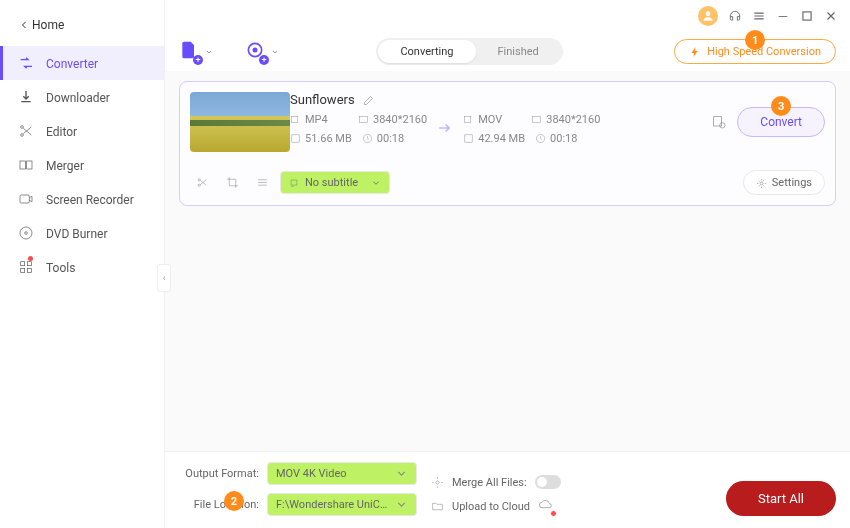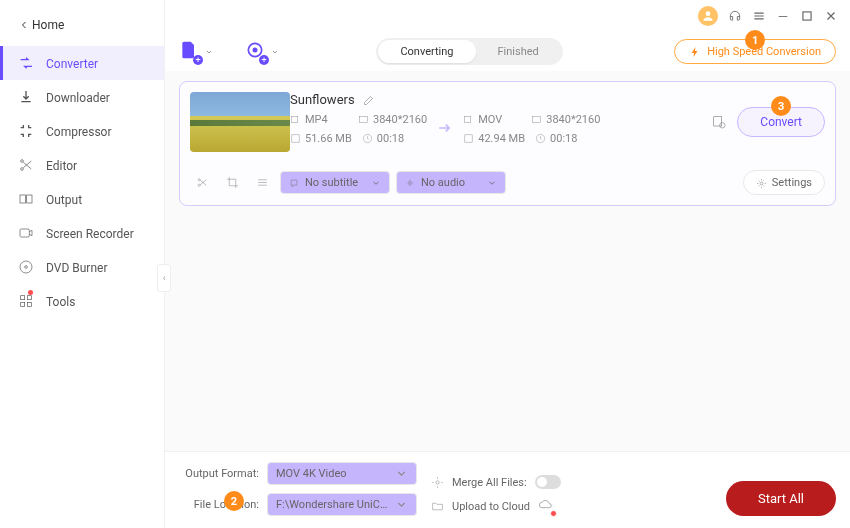--- a/index.html
+++ b/index.html
@@ -43,21 +43,21 @@
 .spec-row svg{width:11px;height:11px}
 .spec-item{display:flex;align-items:center;gap:4px;min-width:58px}
 .arrow{color:#c5b8ff}
 .arrow svg{width:20px;height:20px}
 .rt{display:flex;align-items:center;gap:10px}
 .rt svg{width:16px;height:16px;color:#888;cursor:pointer}
 .convert-btn{border:1.5px solid #c5b8ff;background:#f6f3ff;color:#6a4cff;border-radius:16px;padding:7px 22px;font-size:12px;cursor:pointer;position:relative}
 .card-bottom{display:flex;align-items:center;gap:6px;margin-top:10px;padding-top:8px}
 .sm-icon{width:24px;height:24px;display:flex;align-items:center;justify-content:center;cursor:pointer;color:#888}
 .sm-icon svg{width:13px;height:13px}
-.dd{display:flex;align-items:center;background:#c4b5fd;border:1px solid #e8e8e8;border-radius:4px;padding:4px 8px;font-size:11px;color:#666;cursor:pointer;gap:6px}
+.dd{display:flex;align-items:center;background:#bef264;border:1px solid #e8e8e8;border-radius:4px;padding:4px 8px;font-size:11px;color:#666;cursor:pointer;gap:6px}
 .dd svg{width:10px;height:10px}
 .settings-btn{margin-left:auto;display:flex;align-items:flex-end;gap:5px;background:#fff;border:1px solid #e8e8e8;border-radius:14px;padding:5px 12px;font-size:11px;color:#666;cursor:pointer}
 .settings-btn svg{width:11px;height:11px}
 .footer{padding:10px 14px 12px;background:#fff;border-top:1px solid #f0f0f0;display:flex;align-items:flex-end;gap:14px}
 .fcol{display:flex;flex-direction:column;gap:8px}
 .frow{display:flex;align-items:center;gap:8px;font-size:11px;color:#666}
 .frow .lbl{width:80px;text-align:right;position:relative}
 .frow svg{width:13px;height:13px;color:#888}
 .toggle{width:26px;height:14px;background:#ddd;border-radius:7px;position:relative;cursor:pointer}
 .toggle::after{content:"";position:absolute;width:10px;height:10px;background:#fff;border-radius:50%;top:2px;left:2px}
@@ -89,38 +89,32 @@
         <span>Converter</span>
       </div>
       <div class="nav-item">
         <svg viewBox="0 0 24 24">
             <path d="M12 3v12m-4-4l4 4 4-4M5 19h14" stroke="currentColor" stroke-width="2" fill="none"></path>
           </svg>
         <span>Downloader</span>
       </div>
       <div class="nav-item">
         <svg viewBox="0 0 24 24">
-            <path d="M8 3v4H4m12-4v4h4M8 21v-4H4m12 4v-4h4" stroke="currentColor" stroke-width="2" fill="none"></path>
-          </svg>
-        <span>Compressor</span>
-      </div>
-      <div class="nav-item">
-        <svg viewBox="0 0 24 24">
             <circle cx="6" cy="6" r="2" stroke="currentColor" fill="none"></circle>
             <circle cx="6" cy="18" r="2" stroke="currentColor" fill="none"></circle>
             <path d="M8 8l12 10M8 16L20 6" stroke="currentColor" fill="none"></path>
           </svg>
         <span>Editor</span>
       </div>
       <div class="nav-item">
         <svg viewBox="0 0 24 24">
             <rect x="3" y="6" width="8" height="12" stroke="currentColor" fill="none"></rect>
             <rect x="13" y="6" width="8" height="12" stroke="currentColor" fill="none"></rect>
           </svg>
-        <span>Output</span>
+        <span>Merger</span>
       </div>
       <div class="nav-item">
         <svg viewBox="0 0 24 24">
             <rect x="3" y="6" width="14" height="12" rx="2" stroke="currentColor" fill="none"></rect>
             <path d="M17 10l4-2v8l-4-2" stroke="currentColor" fill="none"></path>
           </svg>
         <span>Screen Recorder</span>
       </div>
       <div class="nav-item">
         <svg viewBox="0 0 24 24">
@@ -316,29 +310,20 @@
             </div>
           <div class="dd" style="width:110px">
             <svg viewBox="0 0 24 24">
                 <path d="M5 5h14v12H5z M5 20h6" stroke="currentColor" fill="none"></path>
               </svg>
             <span style="flex:1">No subtitle</span>
             <svg viewBox="0 0 24 24">
                 <path d="M6 9l6 6 6-6" stroke="currentColor" fill="none" stroke-width="2"></path>
               </svg>
           </div>
-          <div class="dd" style="width:110px">
-            <svg viewBox="0 0 24 24">
-                <path d="M4 12h2m3-4v8m3-12v16m3-12v8m3-4h2" stroke="currentColor"></path>
-              </svg>
-            <span style="flex:1">No audio</span>
-            <svg viewBox="0 0 24 24">
-                <path d="M6 9l6 6 6-6" stroke="currentColor" fill="none" stroke-width="2"></path>
-              </svg>
-          </div>
           <div class="settings-btn">
             <svg viewBox="0 0 24 24">
                 <circle cx="12" cy="12" r="3" stroke="currentColor" fill="none"></circle>
                 <path d="M12 2v3m0 14v3m10-10h-3M5 12H2m15.07-7.07l-2.12 2.12M8.05 15.95l-2.12 2.12m12.14 0l-2.12-2.12M8.05 8.05L5.93 5.93" stroke="currentColor"></path>
               </svg>
             <span>Settings</span>
           </div>
         </div>
       </div>
     </div>

